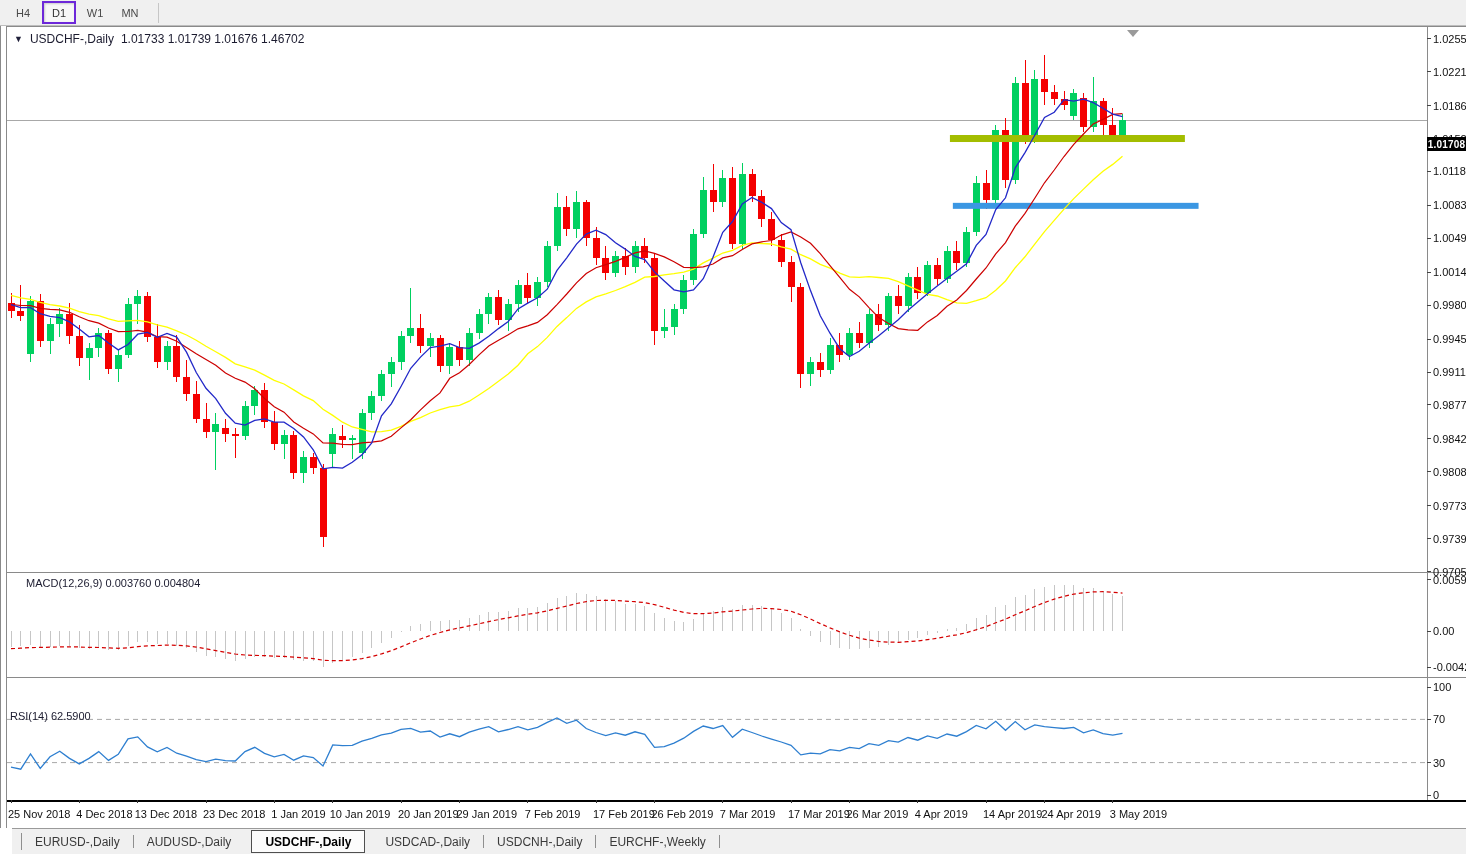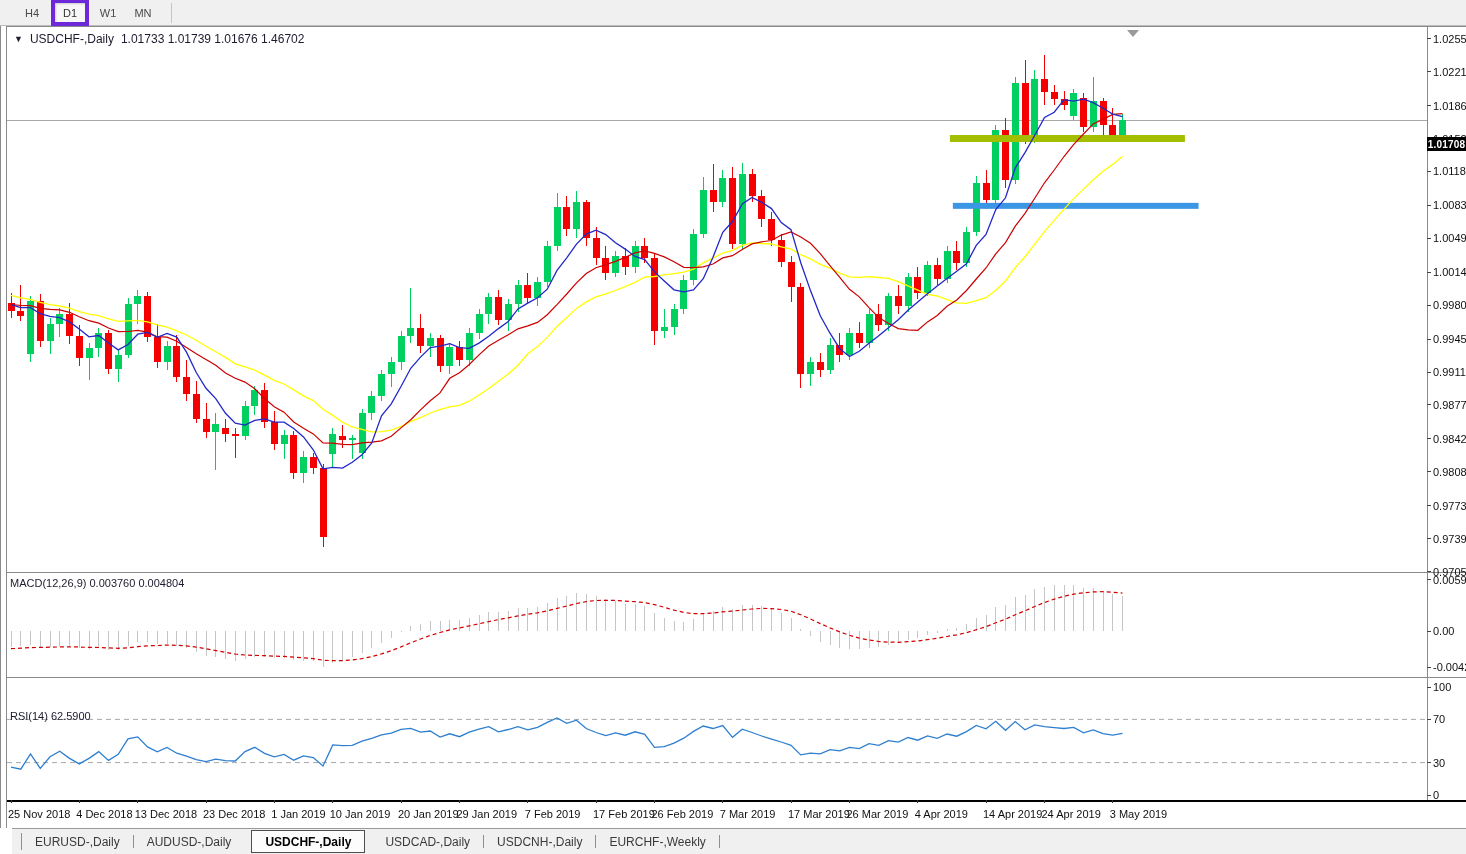--- a/index.html
+++ b/index.html
@@ -1,25 +1,25 @@
 <!DOCTYPE html>
 <html><head>
 <meta charset="utf-8">
 <style>
   html,body{margin:0;padding:0;background:#fff;font-family:"Liberation Sans",sans-serif;}
   #app{position:relative;width:1466px;height:854px;background:#fff;overflow:hidden;}
   svg#chart-svg{position:absolute;left:0;top:0;z-index:1;}
-  .toolbar{position:absolute;top:0;left:0;right:0;height:26px;background:#F0F0F0;border-bottom:1px solid #BDBDBD;display:flex;align-items:center;padding-left:16px;gap:3px;z-index:6;box-sizing:border-box;}
+  .toolbar{position:absolute;top:0;left:0;right:0;height:26px;background:#F0F0F0;border-bottom:1px solid #BDBDBD;display:flex;align-items:center;padding-left:7px;gap:3px;z-index:6;box-sizing:border-box;}
   .tf{min-width:22px;height:19px;display:flex;align-items:center;justify-content:center;font-size:11px;color:#4A4A4A;padding:0 4px;border:1px solid transparent;cursor:default;}
-  .tf.active{background:#F7F7F7;border:4px solid #6d28d9;box-shadow:inset 1px 1px 2px rgba(0,0,0,.18);color:#333;}
+  .tf.active{background:#F7F7F7;border:2px solid #6d28d9;box-shadow:inset 1px 1px 2px rgba(0,0,0,.18);color:#333;}
   .tsep{width:1px;height:20px;background:#C6C6C6;margin-left:9px;}
   .chart-title{position:absolute;left:14px;top:32px;font-size:12px;color:#1B1B2F;z-index:4;display:flex;gap:7px;align-items:center;white-space:nowrap;}
   .chart-title .chev{font-size:9px;color:#20203A;}
   .ind-label{position:absolute;font-size:11px;color:#1B1B2F;z-index:4;white-space:nowrap;}
-  #macd-label{left:10px;top:577px;}
+  #macd-label{left:26px;top:577px;}
   #rsi-label{left:10px;top:682px;margin-top:28px;}
   .price-tag{position:absolute;left:1427px;width:39px;height:14px;background:#000;color:#fff;font-size:10px;font-weight:700;display:flex;align-items:center;justify-content:center;z-index:5;letter-spacing:.2px;}
   .tabbar{position:absolute;left:12px;right:0;bottom:0;height:26px;background:#F0F0F0;border-top:1px solid #9A9A9A;display:flex;align-items:center;z-index:6;font-size:12px;color:#3A3A3A;box-sizing:border-box;}
   .tab{padding:0 13px;display:flex;align-items:center;height:100%;cursor:default;white-space:nowrap;}
   .tab.active{background:#FCFCFC;border:1px solid #4F4F4F;height:23px;font-weight:700;color:#000;margin:0 7px;box-sizing:border-box;}
   .vsep{width:1px;height:13px;background:#8F8F8F;}
   .stub{width:9px;height:17px;border-right:1px solid #8F8F8F;}
 </style>
 </head>
 <body>

